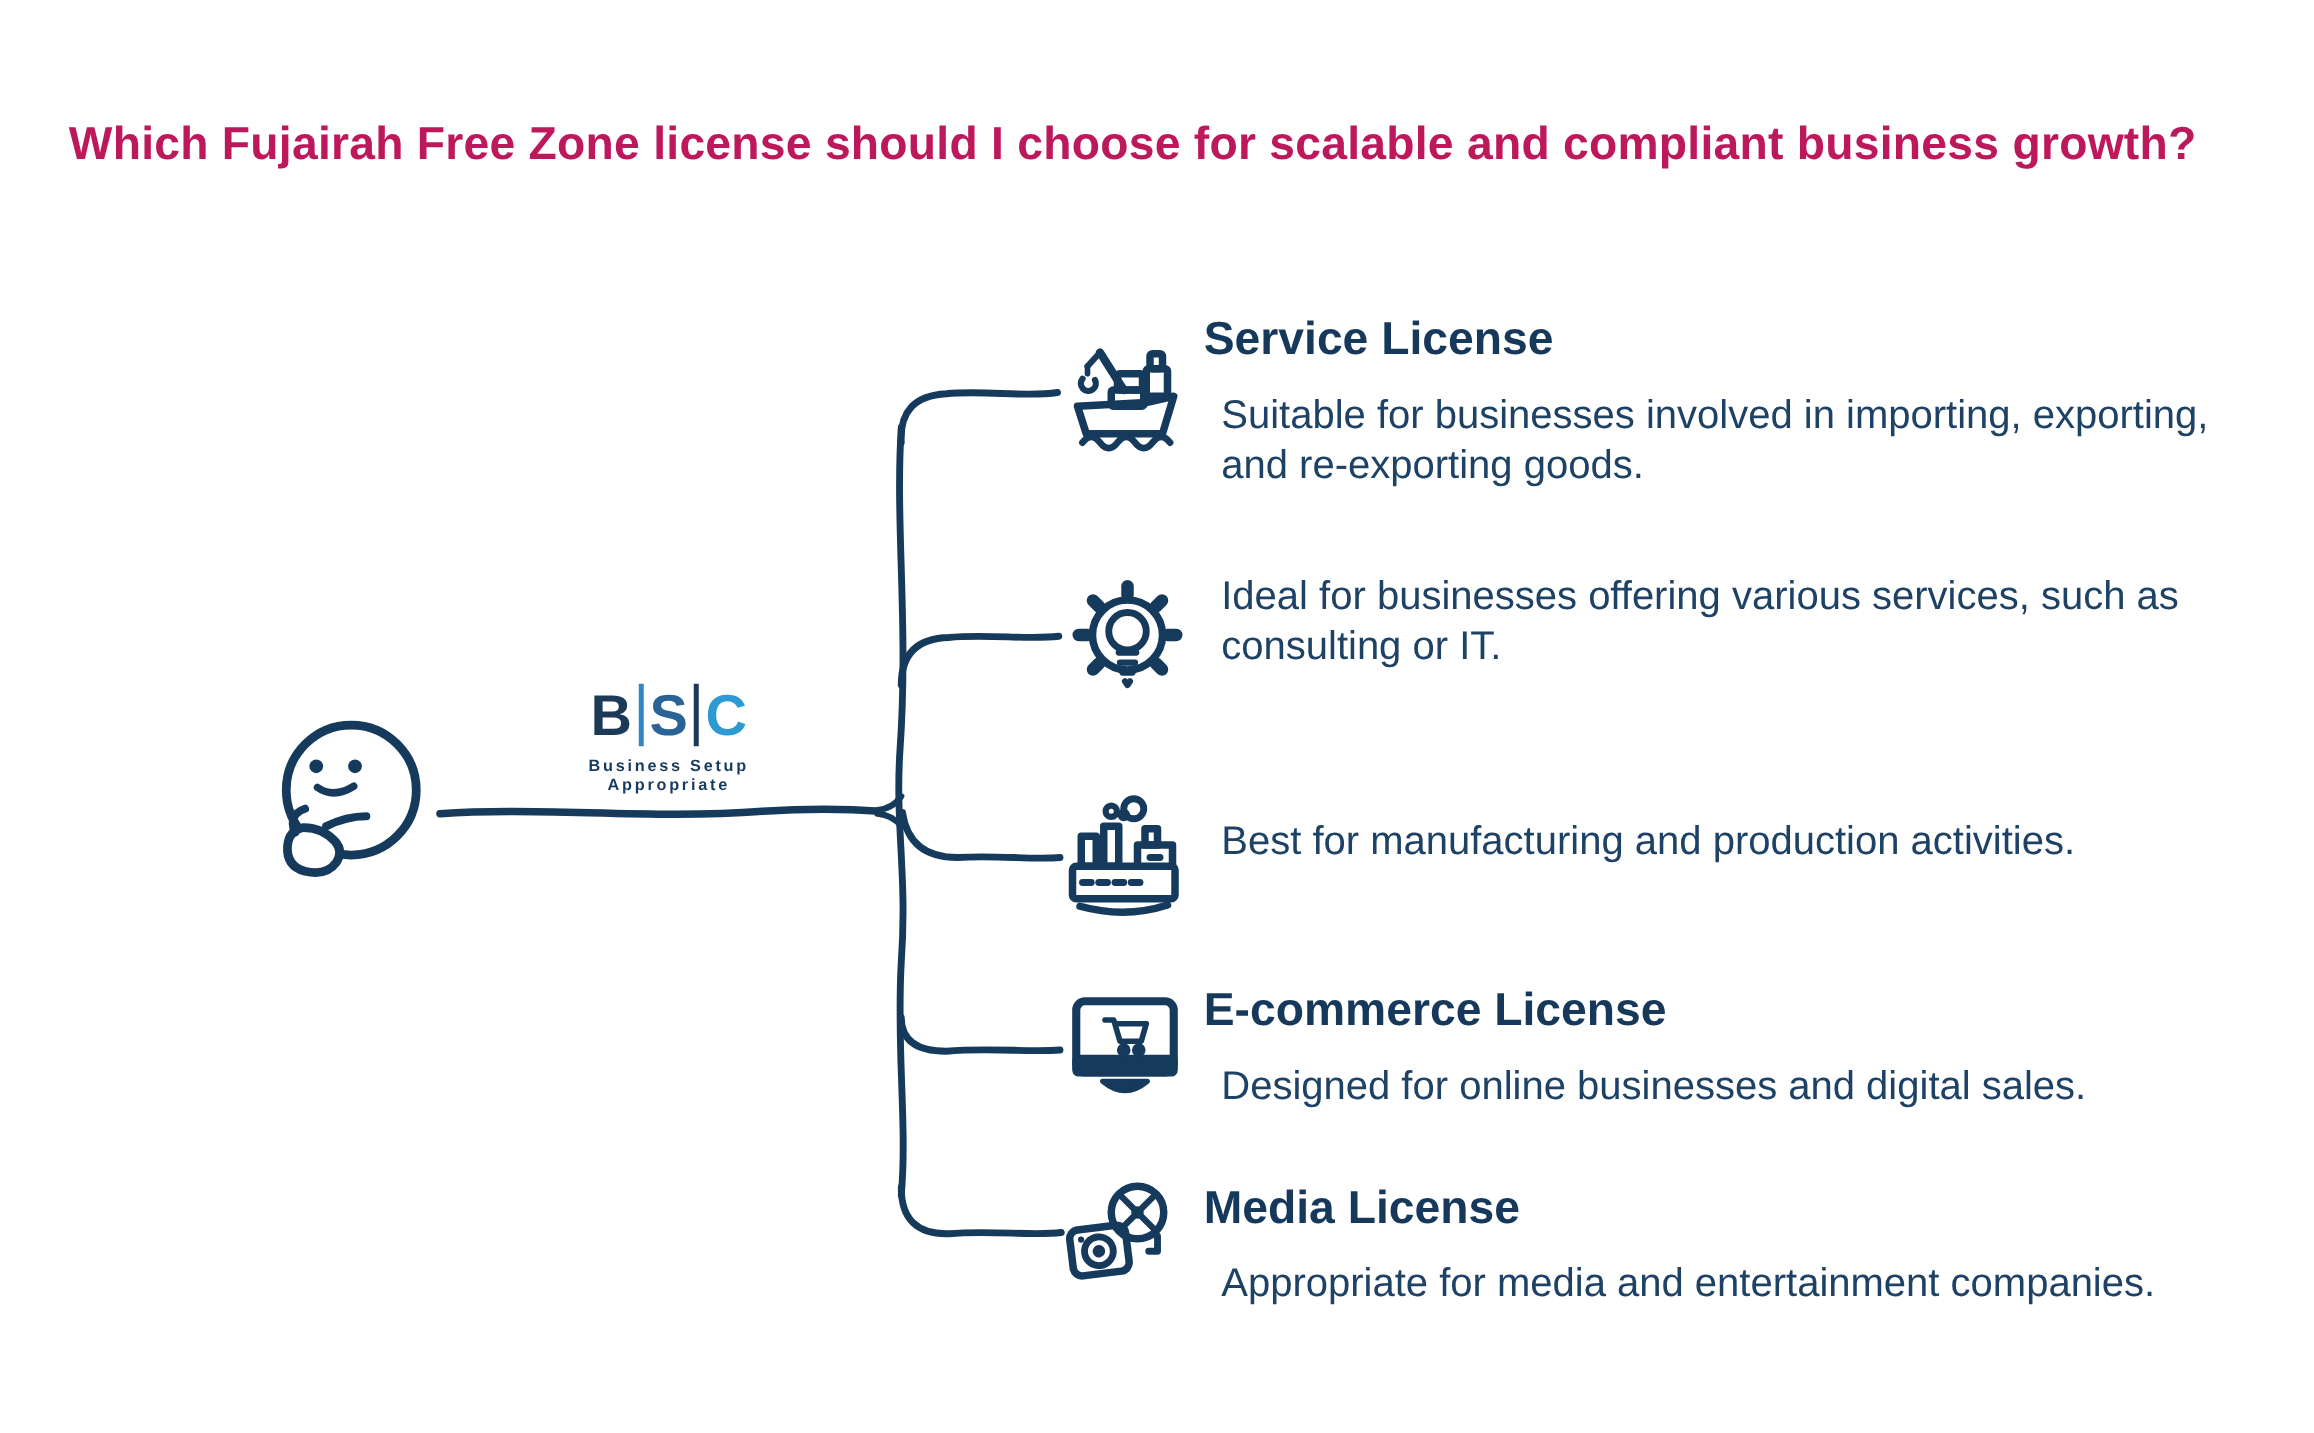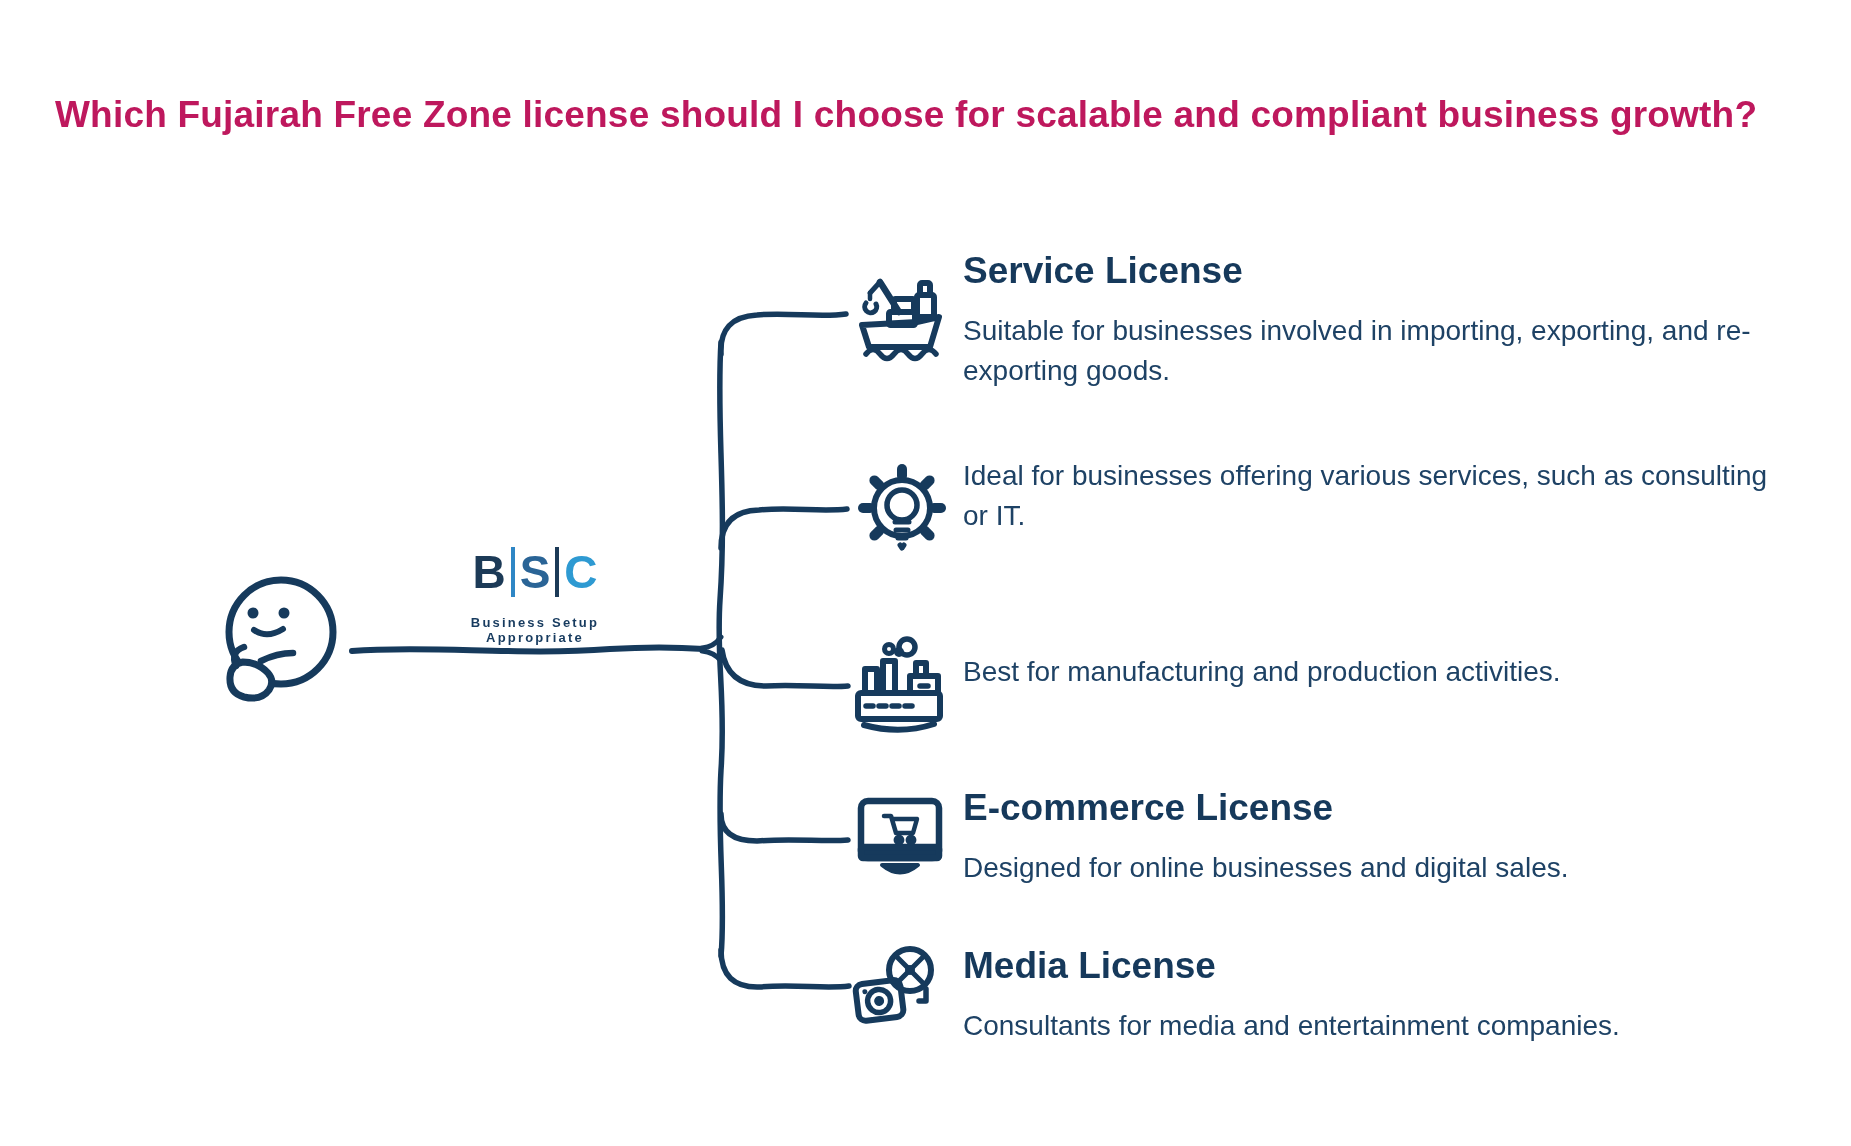--- a/index.html
+++ b/index.html
@@ -62,21 +62,21 @@
   #logo .l-s{color:#2A6496;}
   #logo .l-c{color:#2E9AD2;}
   #logo .bar{
     display:inline-block;
     width:4px;
     height:50px;
   }
   #logo .bar-blue{background:#2E86C5;}
   #logo .bar-navy{background:#1C3A57;}
   #logo .tagline{
-    margin-top:17px;
+    margin-top:7px;
     font-size:13px;
     font-weight:bold;
     letter-spacing:2.2px;
     line-height:15px;
     color:#173B5F;
   }
   
   .section{display:contents;}
   .icon-box{
     position:absolute;
@@ -101,23 +101,23 @@
   #text-media     {top:944px;}
 
   .sec-text h2{
     margin:0;
     font-size:37px;
     line-height:44px;
     font-weight:bold;
     color:#16395B;
   }
   .sec-text p{
-    margin:18px 0 0 0;
+    margin:18px 0 0 14px;
     max-width:812px;
-    font-size:28px;
+    font-size:32px;
     line-height:40px;
     color:#1E4265;
   }
 </style>
 </head>
 <body>
 
 <div id="canvas">
 
   
@@ -298,17 +298,17 @@
             <rect x="11" y="42" width="45" height="37" rx="7"></rect>
             <circle cx="33" cy="61" r="11.5" stroke-width="5.5"></circle>
             <circle cx="33" cy="61" r="5" fill="#163A5C" stroke="none"></circle>
             <circle cx="20" cy="50" r="2.5" fill="#163A5C" stroke="none"></circle>
           </g>
         </g>
       </svg>
     </div>
     <div class="sec-text" id="text-media">
       <h2>Media License</h2>
-      <p>Consultants for media and entertainment companies.</p>
+      <p>Appropriate for media and entertainment companies.</p>
     </div>
   </div>
 
 </div>
 
 </body></html>

